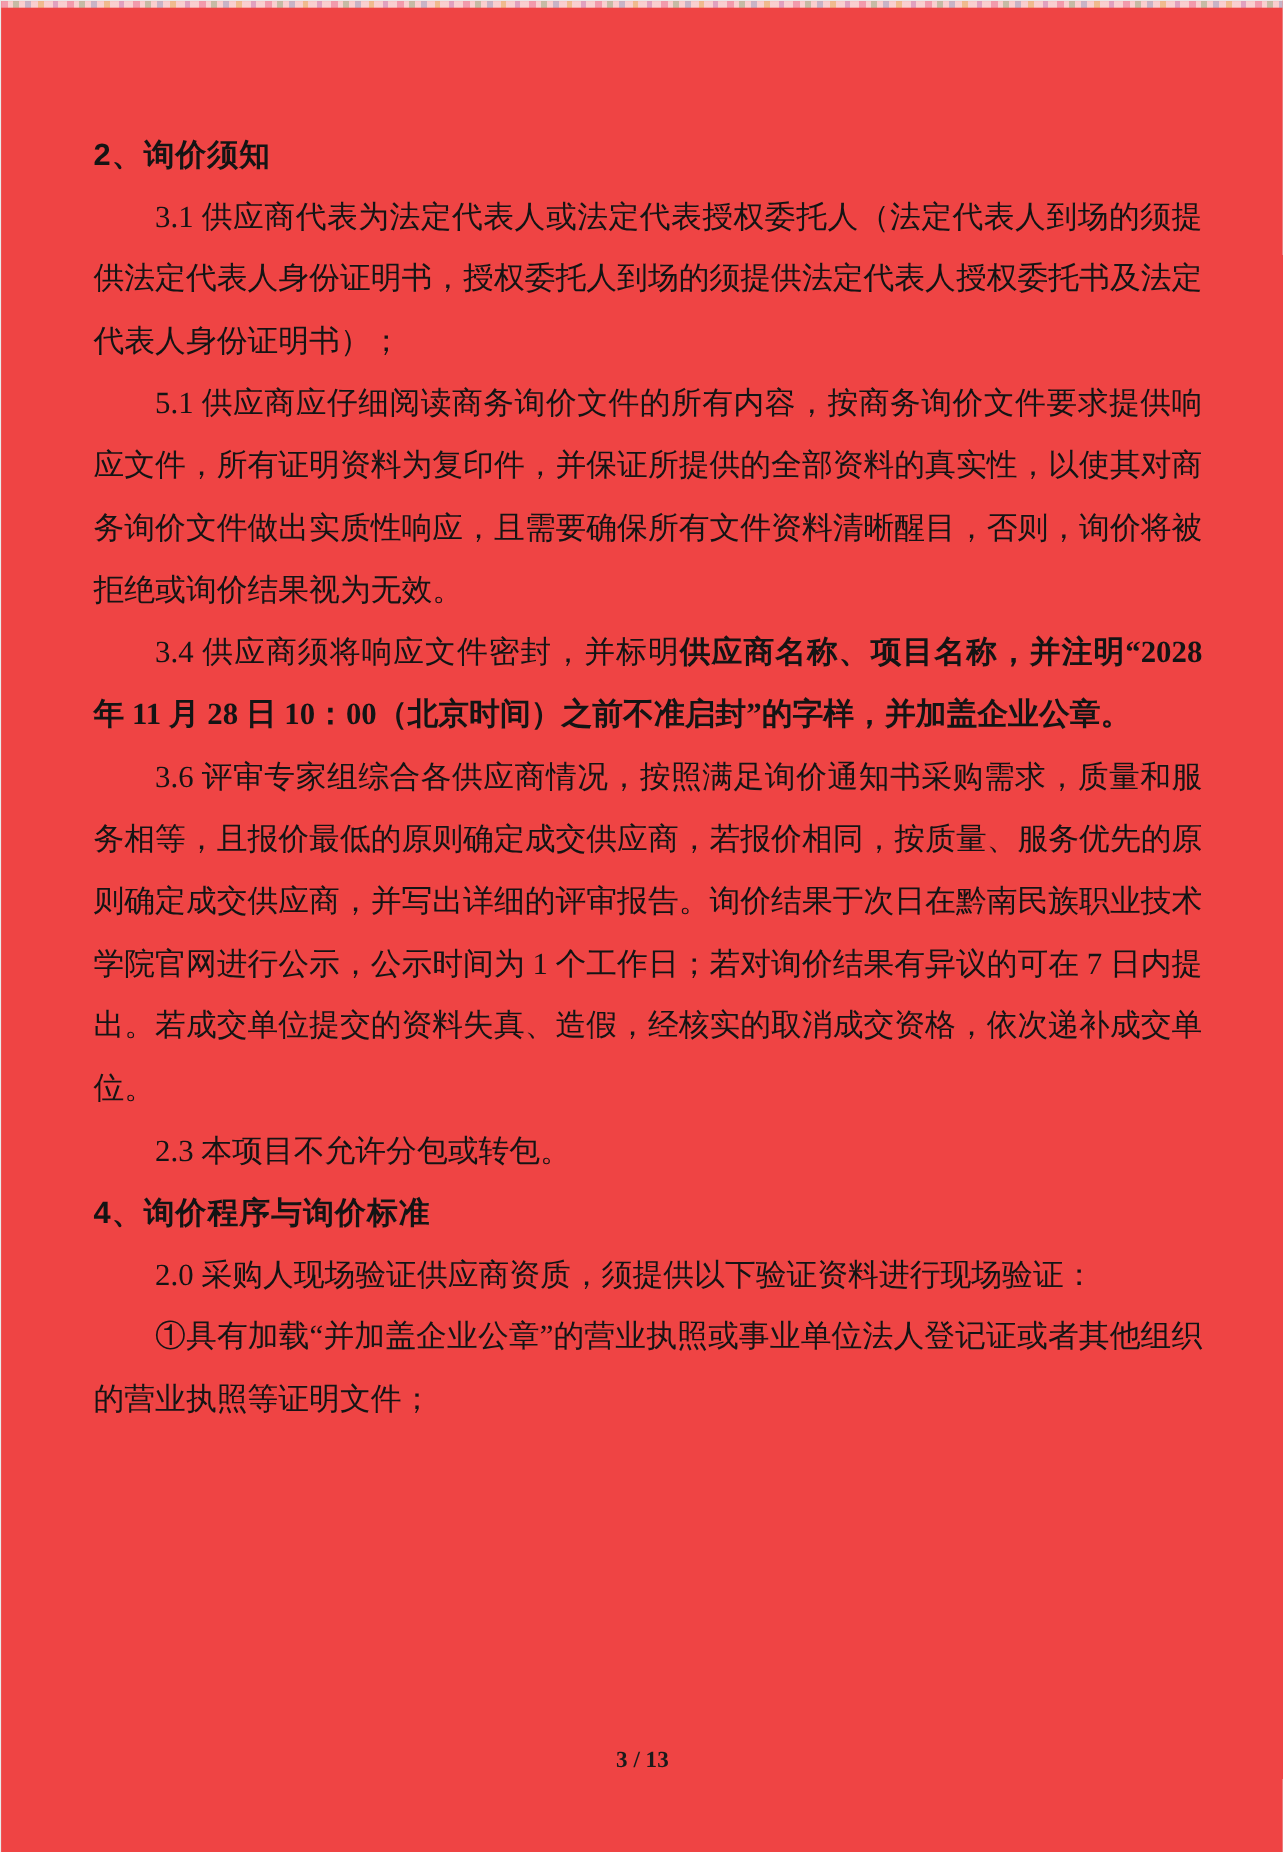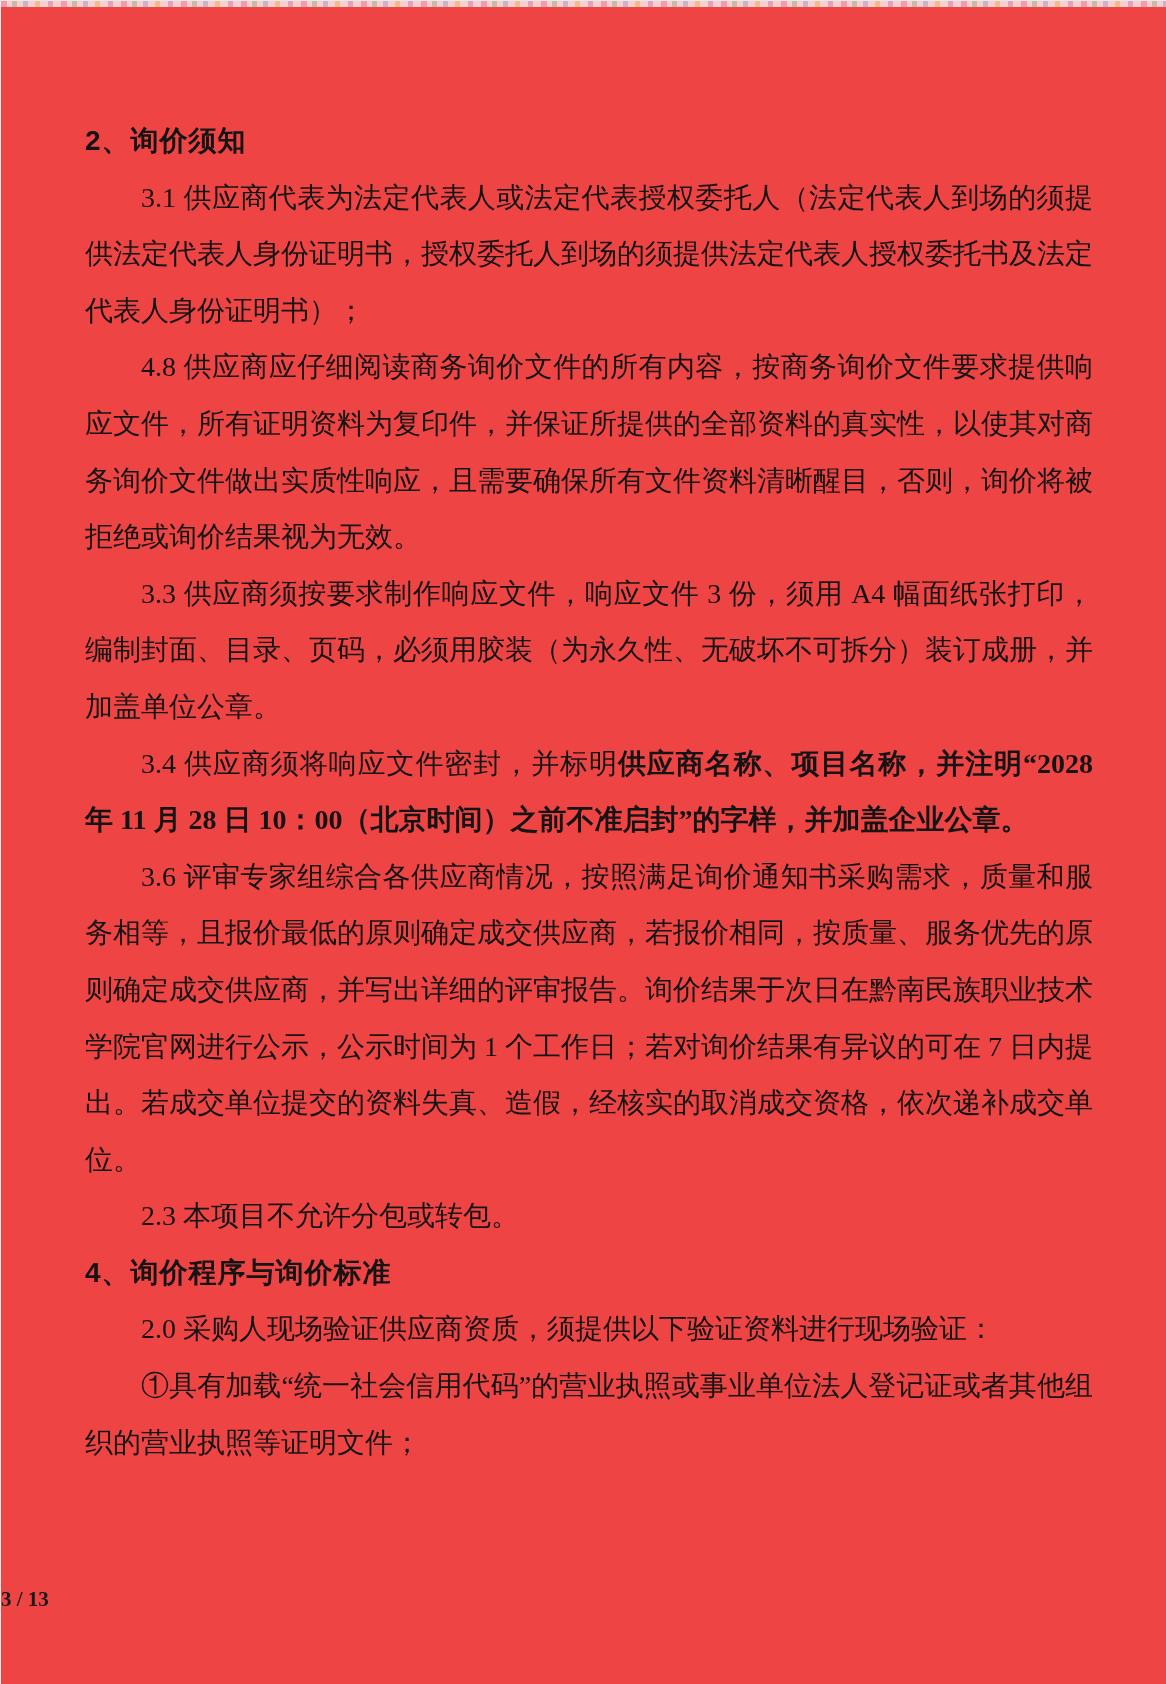--- a/index.html
+++ b/index.html
@@ -42,40 +42,39 @@
   .content p.heading {
     font-family: "Liberation Sans", "DejaVu Sans", sans-serif;
     font-weight: bold;
     letter-spacing: 1px;
   }
   .content .bold { font-weight: bold; }
   .footer {
     position: absolute;
     left: 0; right: 0;
     top: 1586px;
-    text-align: left;
+    text-align: center;
     font-size: 21px;
     font-weight: bold;
     font-family: "Liberation Serif", "DejaVu Serif", serif;
     color: #1a1a1a;
   }
 </style>
 </head>
 <body>
 
 <div class="page">
   <div class="scan-noise"></div>
   <div class="content" id="doc-content">
       <p class="heading"><span class="bold">2、询价须知</span></p>
       <p class="para indent"><span>3.1 供应商代表为法定代表人或法定代表授权委托人（法定代表人到场的须提供法定代表人身份证明书，授权委托人到场的须提供法定代表人授权委托书及法定代表人身份证明书）；</span></p>
-      <p class="para indent"><span>4.8 供应商应仔细阅读商务询价文件的所有内容，按商务询价文件要求提供响应文件，所有证明资料为复印件，并保证所提供的全部资料的真实性，以使其对商务询价文件做出实质性响应，且需要确保所有文件资料清晰醒目，否则，询价将被拒绝或询价结果视为无效。</span></p>
-      <p class="para indent"><span>3.3 供应商须按要求制作响应文件，响应文件 3 份，须用 A4 幅面纸张打印，编制封面、目录、页码，必须用胶装（为永久性、无破坏不可拆分）装订成册，并加盖单位公章。</span></p>
+      <p class="para indent"><span>5.1 供应商应仔细阅读商务询价文件的所有内容，按商务询价文件要求提供响应文件，所有证明资料为复印件，并保证所提供的全部资料的真实性，以使其对商务询价文件做出实质性响应，且需要确保所有文件资料清晰醒目，否则，询价将被拒绝或询价结果视为无效。</span></p>
       <p class="para indent"><span>3.4 供应商须将响应文件密封，并标明</span><span class="bold">供应商名称、项目名称，并注明“2028 年 11 月 28 日 10：00（北京时间）之前不准启封”的字样，并加盖企业公章。</span></p>
       <p class="para indent"><span>3.6 评审专家组综合各供应商情况，按照满足询价通知书采购需求，质量和服务相等，且报价最低的原则确定成交供应商，若报价相同，按质量、服务优先的原则确定成交供应商，并写出详细的评审报告。询价结果于次日在黔南民族职业技术学院官网进行公示，公示时间为 1 个工作日；若对询价结果有异议的可在 7 日内提出。若成交单位提交的资料失真、造假，经核实的取消成交资格，依次递补成交单位。</span></p>
       <p class="para indent"><span>2.3 本项目不允许分包或转包。</span></p>
       <p class="heading"><span class="bold">4、询价程序与询价标准</span></p>
       <p class="para indent"><span>2.0 采购人现场验证供应商资质，须提供以下验证资料进行现场验证：</span></p>
-      <p class="para indent"><span>①具有加载“统一社会信用代码”的营业执照或事业单位法人登记证或者其他组织的营业执照等证明文件；</span></p>
+      <p class="para indent"><span>①具有加载“并加盖企业公章”的营业执照或事业单位法人登记证或者其他组织的营业执照等证明文件；</span></p>
     </div>
   <div class="footer">
     <span>3 / 13</span>
   </div>
 </div>
 
 </body></html>

